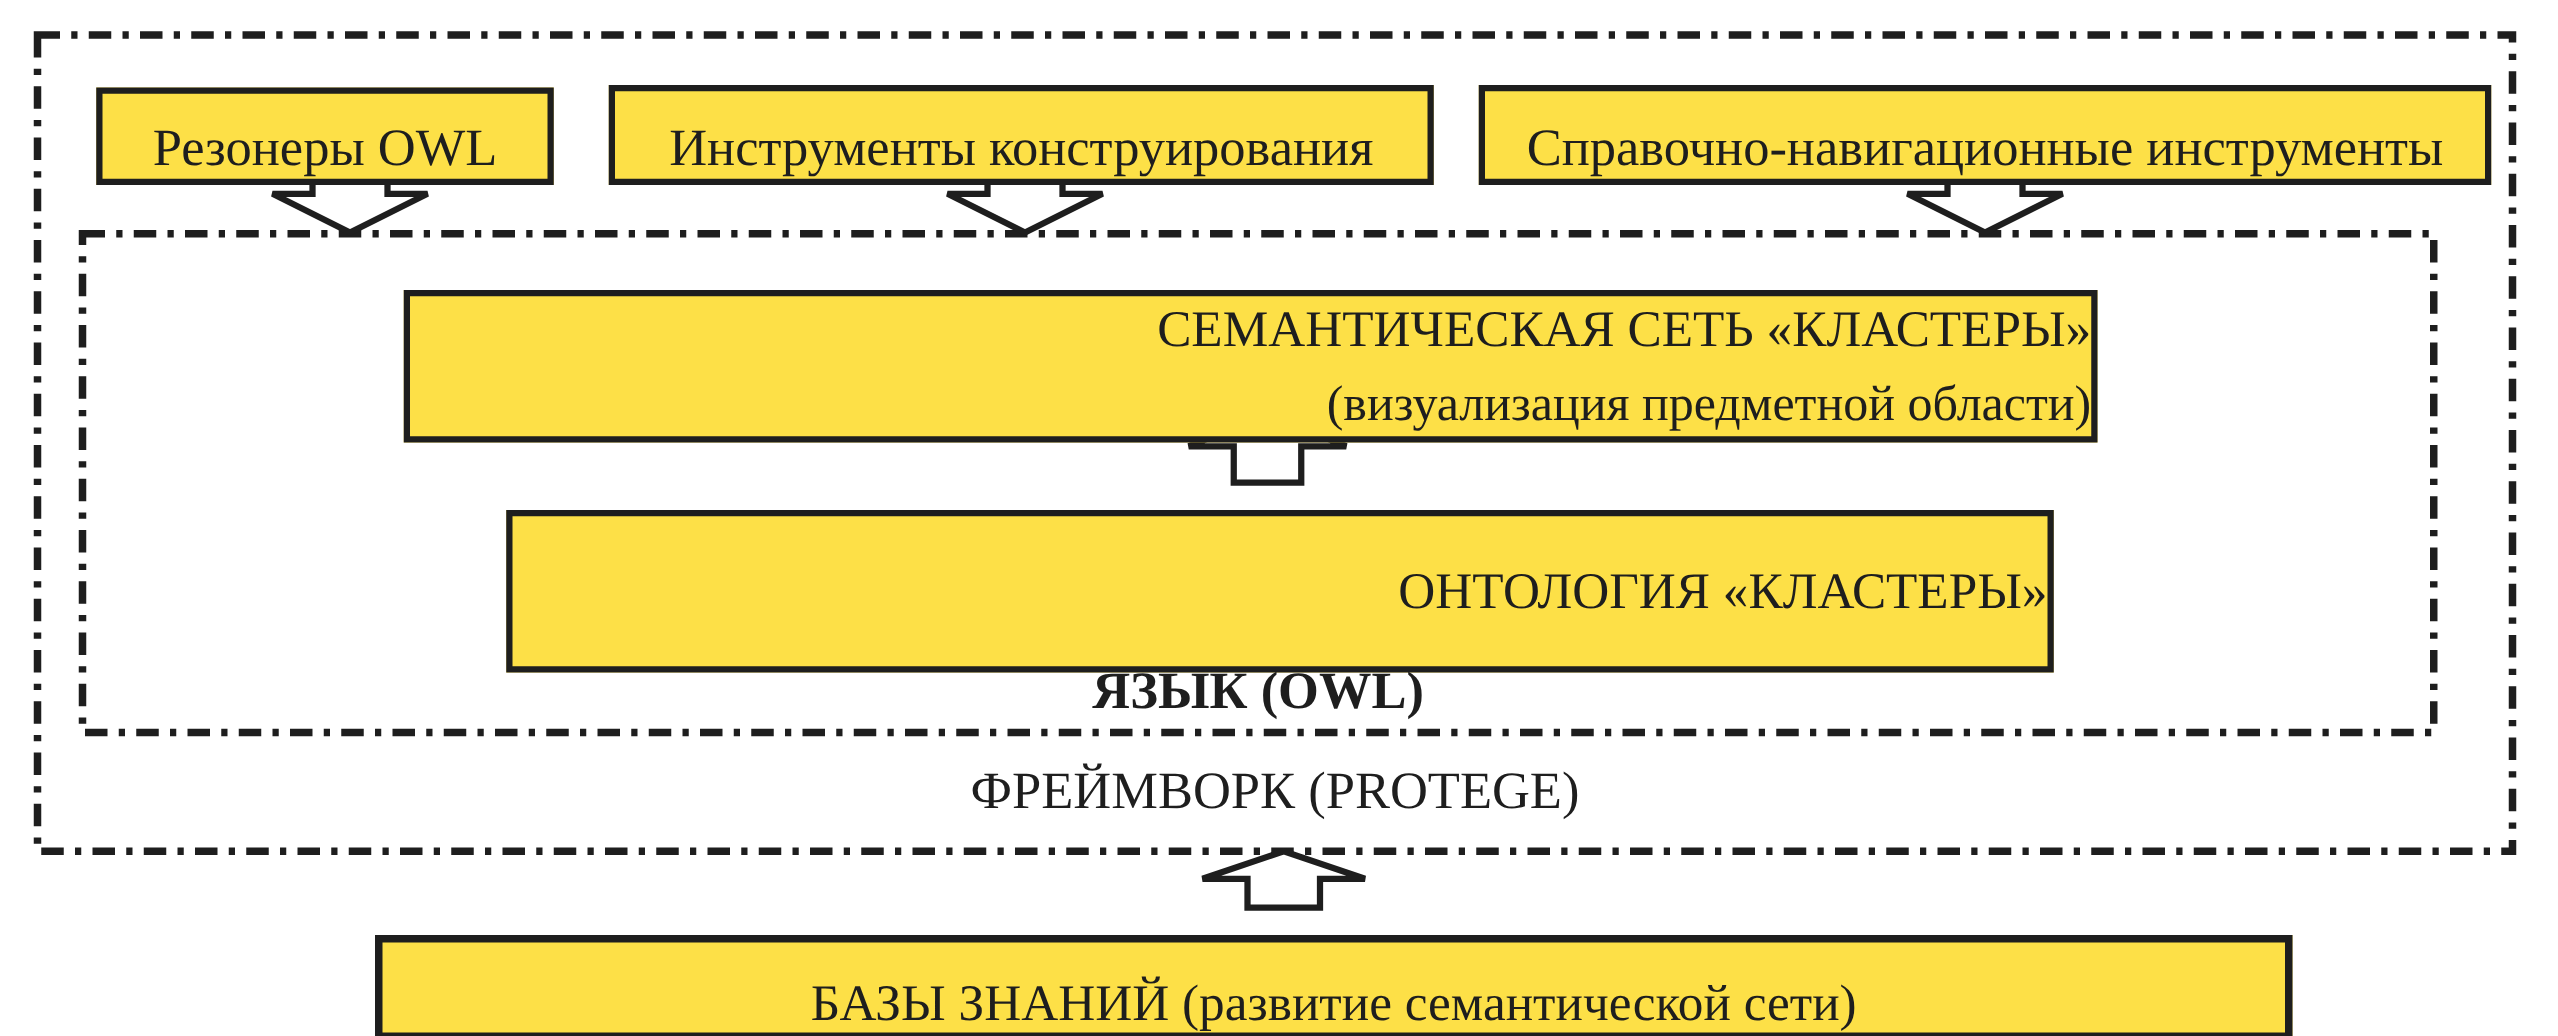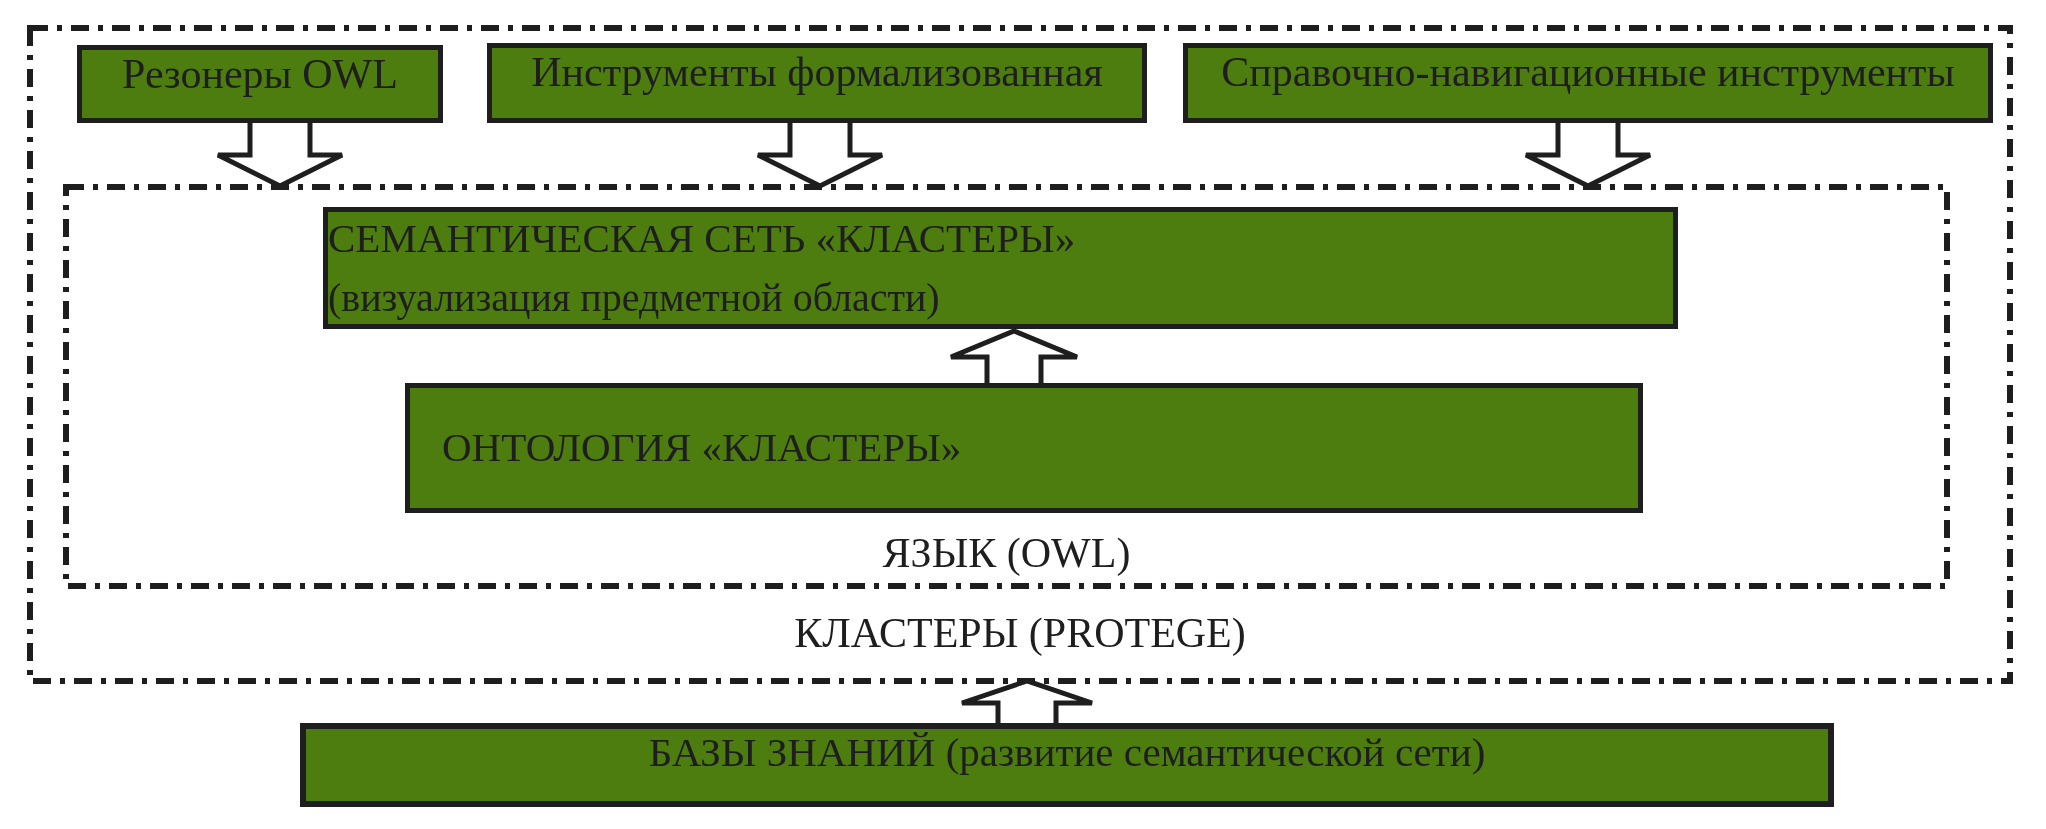--- a/index.html
+++ b/index.html
@@ -25,27 +25,28 @@
   }
   .block-arrow{
     fill:#ffffff;
     stroke:var(--line);
     stroke-width:5;
     stroke-linejoin:miter;
   }
   .box{
     position:absolute;
     box-sizing:border-box;
-    background:#4d7c0f;
+    background:#fde047;
     border:5px solid var(--line);
     display:flex;
-    align-items:flex-start;
+    align-items:flex-end;
     justify-content:center;
     text-align:center;
     line-height:1.15;
+    margin-top:25px;
   }
   .top-box{font-size:42px;}
   .two-line{flex-direction:column;gap:13px;font-size:41px;}
   .two-line .subtitle{font-size:40px;}
   .kb-box{border-width:6px;font-size:41px;}
   .float-label{
     position:absolute;
     text-align:center;
     font-size:42px;
     line-height:46px;
@@ -69,35 +70,35 @@
 
     <path class="block-arrow" d="M987,386 V357 H951 L1014,331 L1077,357 H1041 V386 Z"></path>
 
     <path class="block-arrow" d="M998,726 V703 H962 L1027,681 L1092,703 H1056 V726 Z"></path>
   </svg>
 
   <div class="box top-box" style="left:77px;top:45px;width:366px;height:78px;">
     <span>Резонеры OWL</span>
   </div>
   <div class="box top-box" style="left:487px;top:43px;width:660px;height:80px;">
-    <span>Инструменты формализованная</span>
+    <span>Инструменты конструирования</span>
   </div>
   <div class="box two-line" style="left:323px;top:207px;width:1355px;height:122px;">
     <div class="title">СЕМАНТИЧЕСКАЯ СЕТЬ «КЛАСТЕРЫ»</div>
     <div class="subtitle">(визуализация предметной области)</div>
   </div>
 
   <div class="box top-box" style="left:1183px;top:43px;width:810px;height:80px;">
     <span>Справочно-навигационные инструменты</span>
   </div>
 
   <div class="box two-line" style="left:405px;top:383px;width:1238px;height:130px;padding-left:32px;">
     <div class="title">ОНТОЛОГИЯ «КЛАСТЕРЫ»</div>
   </div>
 
-  <div class="float-label" style="left:66px;top:530px;width:1881px;">ЯЗЫК (OWL)</div>
-  <div class="float-label" style="left:30px;top:610px;width:1980px;">КЛАСТЕРЫ (PROTEGE)</div>
+  <div class="float-label" style="left:66px;top:530px;width:1881px;font-weight:bold;">ЯЗЫК (OWL)</div>
+  <div class="float-label" style="left:30px;top:610px;width:1980px;">ФРЕЙМВОРК (PROTEGE)</div>
 
   <div class="box kb-box" style="left:300px;top:723px;width:1534px;height:84px;">
     <span>БАЗЫ ЗНАНИЙ (развитие семантической сети)</span>
   </div>
 
 </div>
 
 </body></html>

